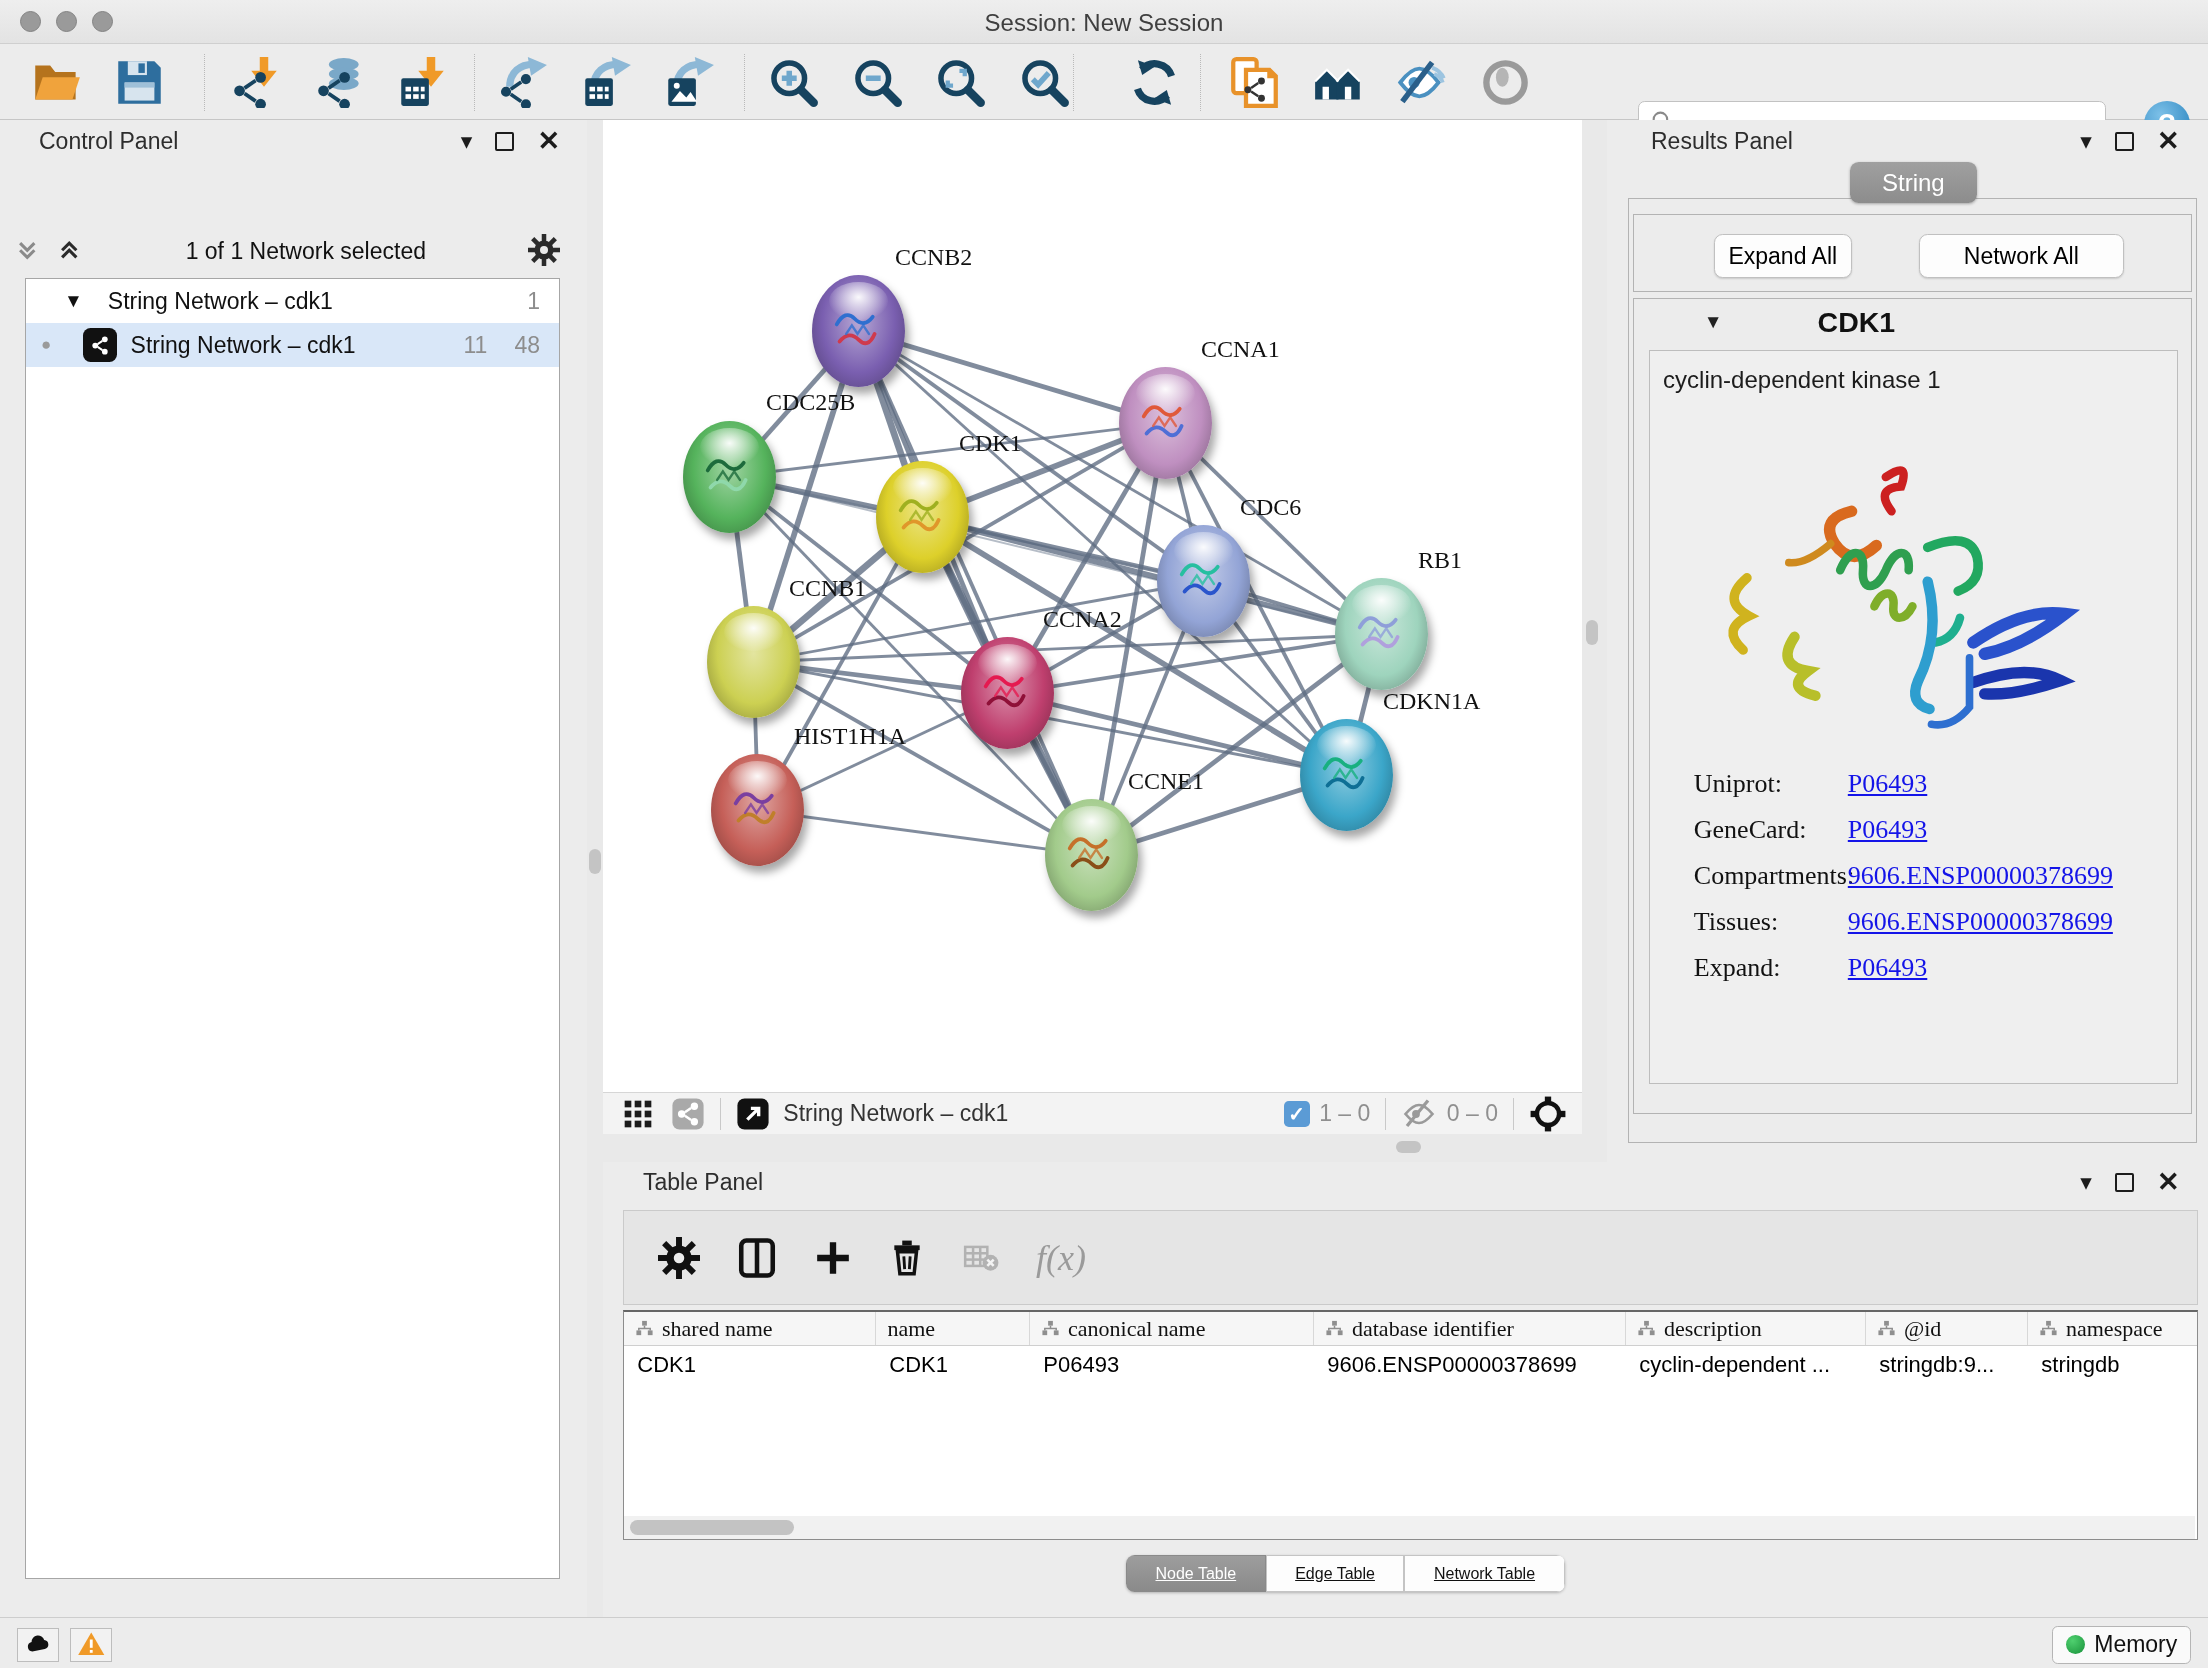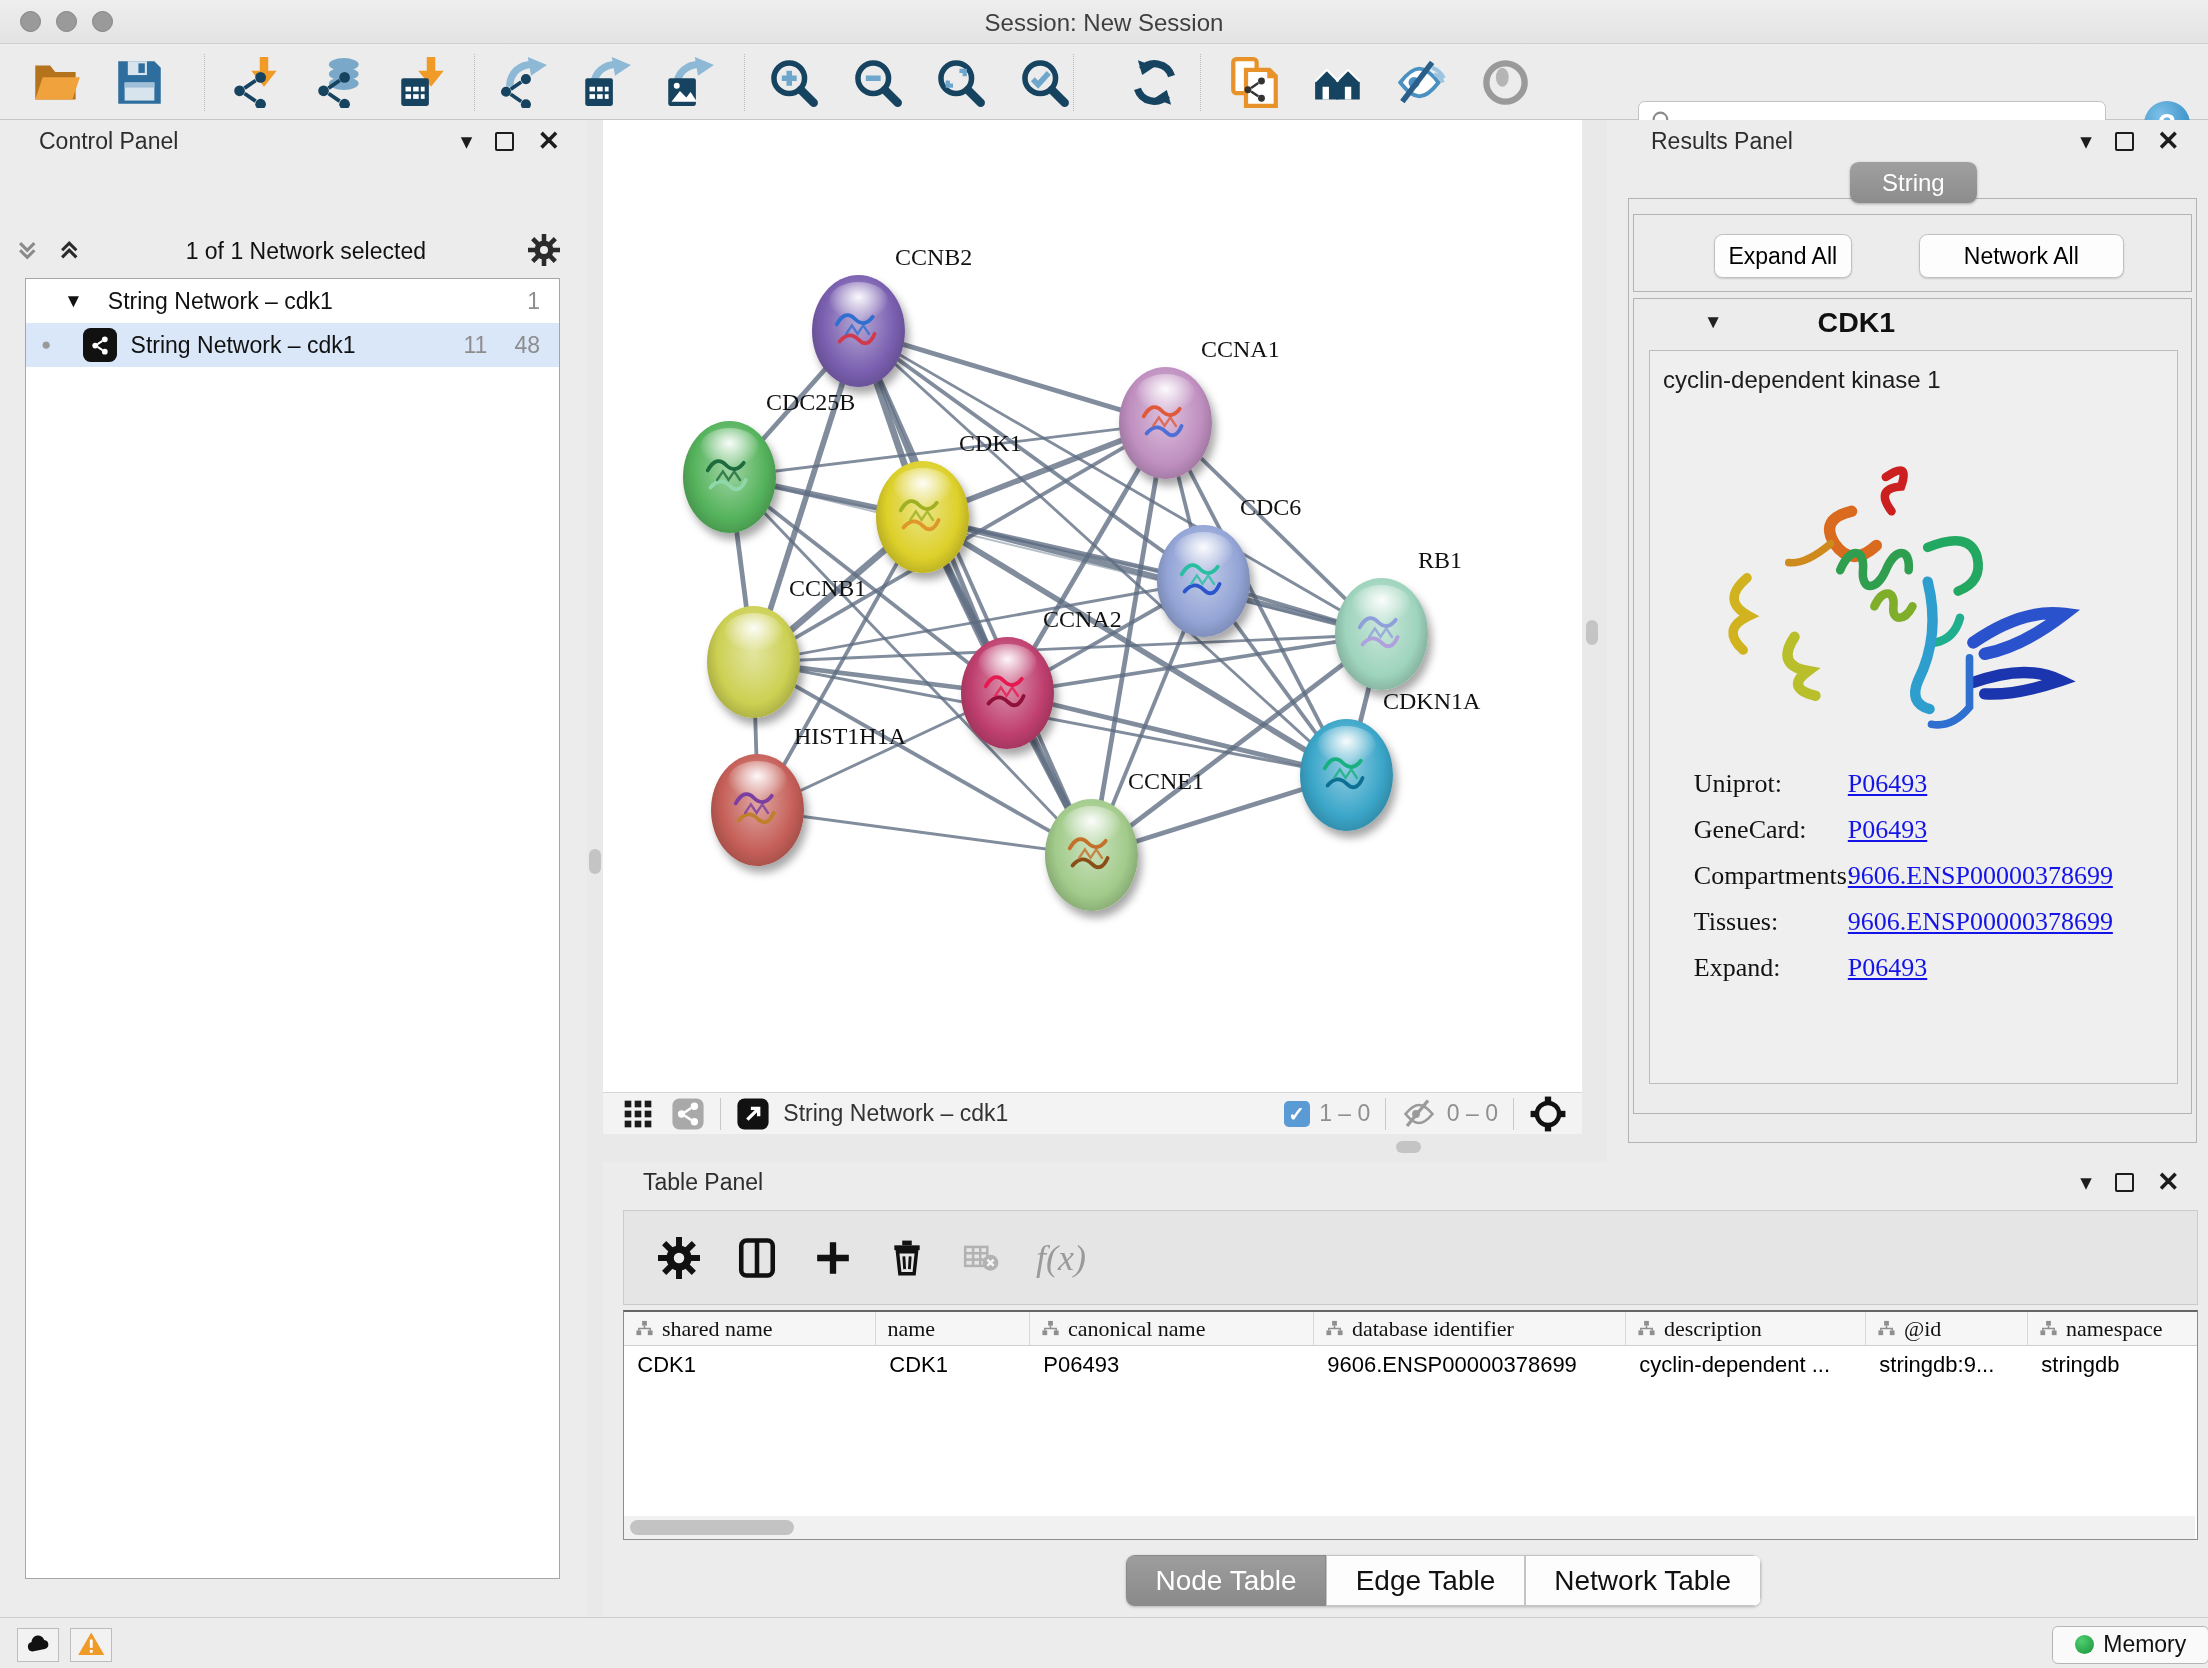--- a/index.html
+++ b/index.html
@@ -123,30 +123,30 @@
   #tp-cols { display:flex; height:34px; background:#f6f6f6; border-bottom:1px solid #cfcfcf;font-family:Liberation Serif, serif; }
   .tp-col { display:flex; align-items:center; gap:7.6px; font-size:22px; color:#111;
     padding-left:11.4px; border-right:1px solid #d8d8d8; overflow:hidden; white-space:nowrap; flex:none; cursor:pointer; }
   #tp-row { display:flex; height:38px; }
   .tp-cell { font-size:22px; color:#000; padding-left:13.3px; display:flex; align-items:center;
     overflow:hidden; white-space:nowrap; flex:none; }
   #tp-hscroll { position:absolute; left:0px; bottom:0px; width:1571px; height:23px; background:#f1f1f1; }
   #tp-thumb { position:absolute; left:5.7px; top:3.8px; width:164px; height:15px; background:#c3c3c3; border-radius:7.6px; }
   #tp-tabs { position:absolute; left:523px; top:393px; display:flex; border-radius:8.6px;
     overflow:hidden; box-shadow:0 1px 2.9px rgba(0,0,0,.25); }
-  .tp-tab { font-size:28px; padding:8.6px 28.5px; background:#fdfdfd; color:#111;
-    border:1px solid #c4c4c4; cursor:pointer; }
+  .tp-tab { font-size:16px; padding:8.6px 28.5px; background:#fdfdfd; color:#111;
+    border:1px solid #c4c4c4; cursor:pointer;text-decoration:underline; }
   .tp-tab.sel { background:linear-gradient(#9d9d9d,#8a8a8a); color:#fff; border-color:#8a8a8a; }
 
   
   #statusbar { position:absolute; left:0; top:1617px; width:2208px; height:51px;
     background:#ececec; border-top:1px solid #cdcdcd; }
   .sb-btn { position:absolute; top:9.5px; width:42px; height:34px; background:#f2f2f2;
     border:1px solid #bdbdbd; display:flex; align-items:center; justify-content:center; cursor:pointer; }
-  #memory-btn { position:absolute; left:2052px; top:7.6px; width:157px; height:38px; background:#fafafa;
+  #memory-btn { position:absolute; left:2052px; top:7.6px; width:139px; height:38px; background:#fafafa;
     border:1px solid #b5b5b5; border-radius:5.7px; display:flex; align-items:center; justify-content:center;
     gap:9.5px; font-size:23px; color:#111; cursor:pointer; }
   #memory-dot { width:19px; height:19px; border-radius:50%; background:radial-gradient(circle at 35% 30%, #4fd06f, #18913a); }
 </style>
 </head>
 <body>
 
 <div id="titlebar">
   <span class="traffic" style="left:20px"></span>
   <span class="traffic" style="left:56px"></span>

